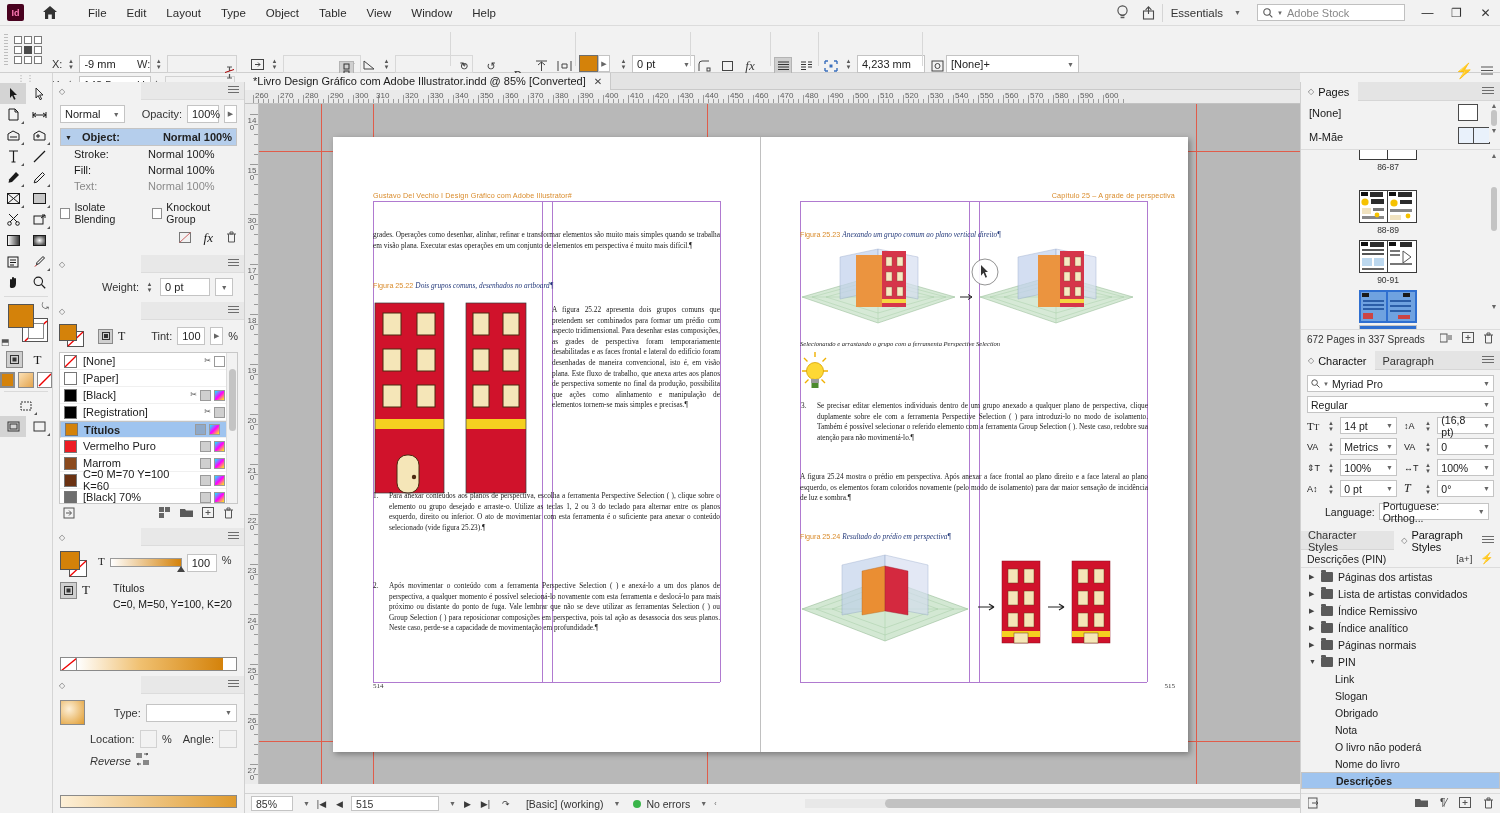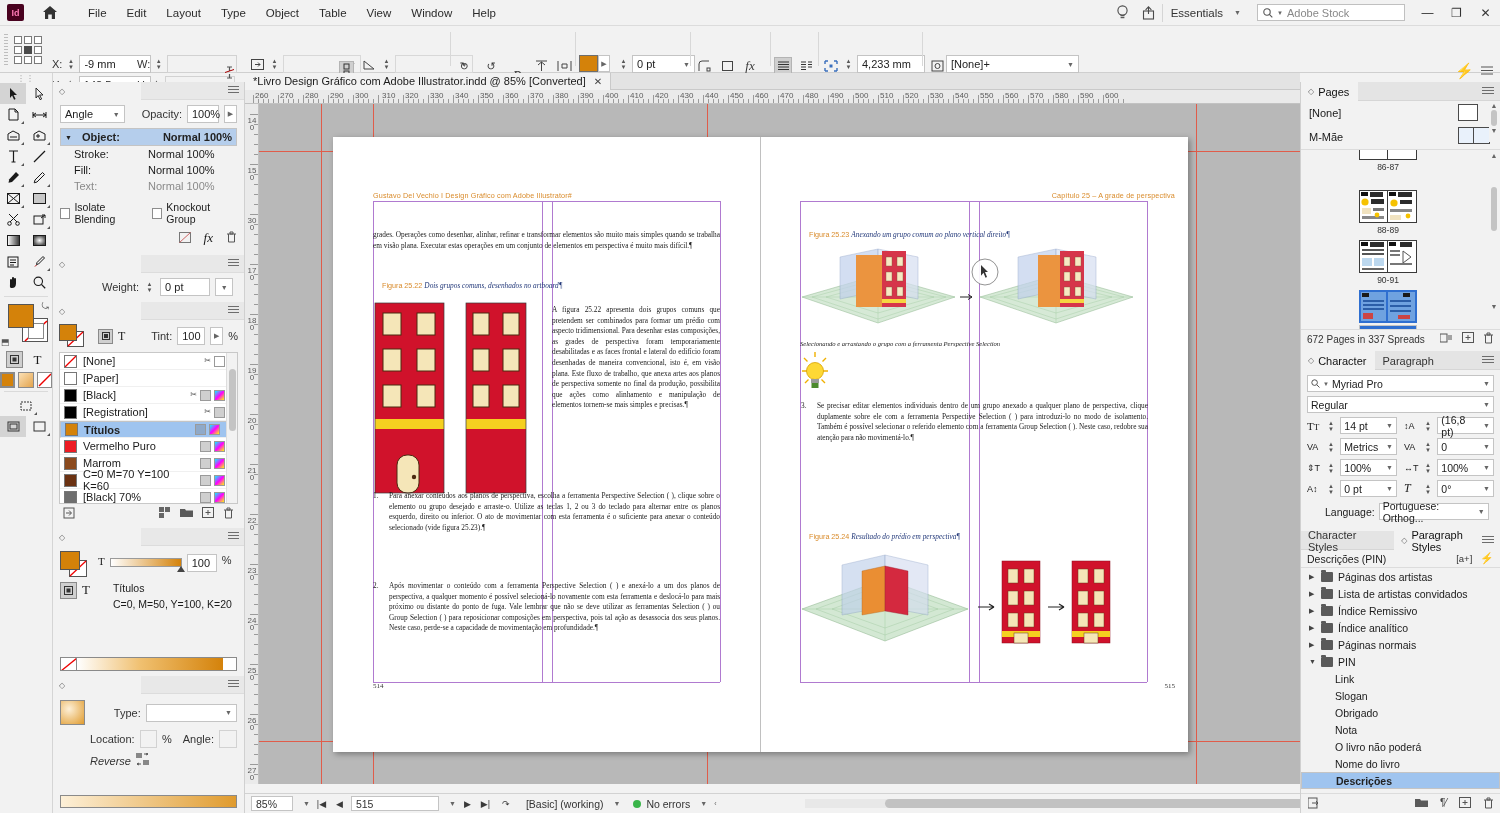--- a/index.html
+++ b/index.html
@@ -150,21 +150,21 @@
   .margin.h { height:1px; }
   .margin.v { width:1px; }
   .colguide { position:absolute; width:1px; background:#b07ad0;}
 
   .pg { position:absolute; top:0; width:427px; height:615px; }
   .pg .hdr { position:absolute; font-size:7.2px; color:#d98b2b; letter-spacing:.15px;
              white-space:nowrap; font-family:"Liberation Sans",sans-serif;}
   .body-txt { position:absolute; font-family:"Liberation Serif", serif; font-size:7.3px;
               line-height:10.6px; text-align:justify; color:#1b1b1b; }
   .figcap { position:absolute; font-size:7.2px; color:#d98b2b; white-space:nowrap;
-            font-family:"Liberation Sans",sans-serif;margin-left:9px;}
+            font-family:"Liberation Sans",sans-serif;}
   .figcap i { color:#23397a; font-family:"Liberation Serif",serif; font-style:italic; font-size:7.3px;}
   .pgnum { position:absolute; font-size:7px; color:#333; font-family:"Liberation Serif",serif;}
   .numlist { position:absolute; font-family:"Liberation Serif",serif; font-size:7.3px;
              line-height:10.6px; text-align:justify; color:#1b1b1b;}
   .numlist .n { position:absolute; left:-16px; }
 
   
   .bld { position:absolute; }
 
   
@@ -716,21 +716,21 @@
 
     <div class="ptab">
       <div class="tabbg"></div>
       <span class="dot">◇</span>
       <span class="nm">Effects</span>
       <span class="hamb"></span>
     </div>
     <div class="pbody">
       <div class="row">
         <span class="sel" style="width:85px;">
-          <span>Angle</span>
+          <span>Normal</span>
             <span class="caret">▼</span>
           </span>
         <span class="lbl" style="margin-left:12px;">Opacity:</span>
         <span class="fld" style="width:32px;">100%</span>
         <span class="sel" style="width:13px;justify-content:center;">
             <span class="caret" style="margin:0">▶</span>
           </span>
       </div>
       <div class="eff-list">
         <div class="er sel">
@@ -1044,21 +1044,21 @@
         <div class="rtick" style="left: 93px;"></div>
         <div class="rtick" style="left: 98px;"></div>
         <div class="rtick" style="left: 103px;"></div>
         <div class="rtick maj" style="left: 108px;"></div>
         <div class="rnum" style="left: 110px;">300</div>
         <div class="rtick" style="left: 113px;"></div>
         <div class="rtick" style="left: 118px;"></div>
         <div class="rtick" style="left: 123px;"></div>
         <div class="rtick" style="left: 128px;"></div>
         <div class="rtick maj" style="left: 133px;"></div>
-        <div class="rnum" style="left: 137px;">310</div>
+        <div class="rnum" style="left: 131px;">310</div>
         <div class="rtick" style="left: 138px;"></div>
         <div class="rtick" style="left: 143px;"></div>
         <div class="rtick" style="left: 148px;"></div>
         <div class="rtick" style="left: 153px;"></div>
         <div class="rtick maj" style="left: 158px;"></div>
         <div class="rnum" style="left: 160px;">320</div>
         <div class="rtick" style="left: 163px;"></div>
         <div class="rtick" style="left: 168px;"></div>
         <div class="rtick" style="left: 173px;"></div>
         <div class="rtick" style="left: 178px;"></div>
@@ -1455,20 +1455,21 @@
             </g>
             <circle cx="15" cy="22" r="8.5" fill="#fdd835" stroke="#d8a200" stroke-width=".8"></circle>
             <rect x="11" y="30" width="8" height="4" fill="#9a9a9a"></rect>
             <rect x="11.5" y="34" width="7" height="5" fill="#4c8a2e"></rect>
           </svg>
 
           <div class="numlist" style="left:56px;top:264px;width:331px;">
             <span class="n">3.</span>
             <span>Se precisar editar elementos individuais dentro de um grupo anexado a qualquer plano de perspectiva, clique duplamente sobre ele com a ferramenta Perspective Selection (  ) para introduzi-lo no modo de isolamento. Também é possível selecionar o referido elemento com a ferramenta Group Selection (  ). Neste caso, redobre sua atenção para não movimentá-lo.¶</span>
           </div>
+          <div class="body-txt" style="left:39px;top:335px;width:348px;">A figura 25.24 mostra o prédio em perspectiva. Após anexar a face frontal ao plano direito e a face lateral ao plano esquerdo, os elementos foram coloridos novamente (pelo modo de isolamento) para dar maior sensação de incidência de luz e sombra.¶</div>
           <div class="figcap" style="left:39px;top:395px;">
             <span>Figura 25.24</span>&nbsp;<i>Resultado do prédio em perspectiva¶</i>
           </div>
 
           <svg class="bld" style="left:39px;top:412px;" width="345" height="105" viewBox="0 0 345 105">
             <g opacity=".9">
               <path d="M2 60 L85 30 L168 60 L85 92 Z" fill="#cfe6cf" stroke="#7aa87a" stroke-width=".5"></path>
               <g stroke="#8fc08f" stroke-width=".4" fill="none">
                 <path d="M16 60 L85 35 L154 60 L85 86 Z"></path>
                   <path d="M32 60 L85 41 L138 60 L85 79 Z"></path>

